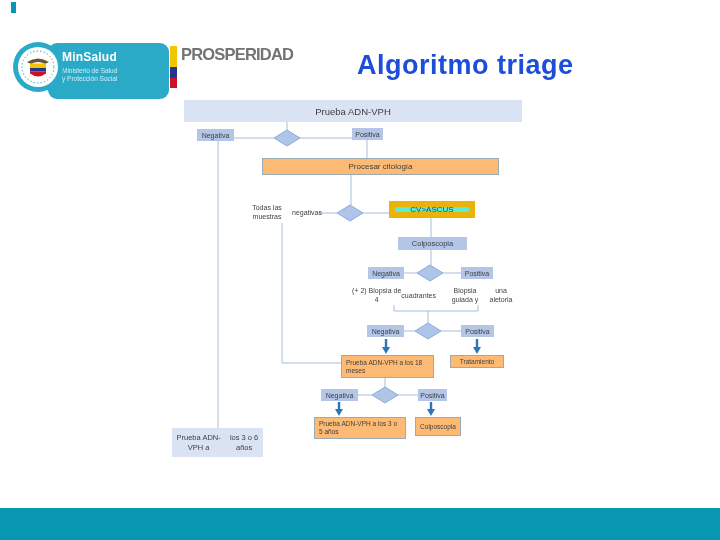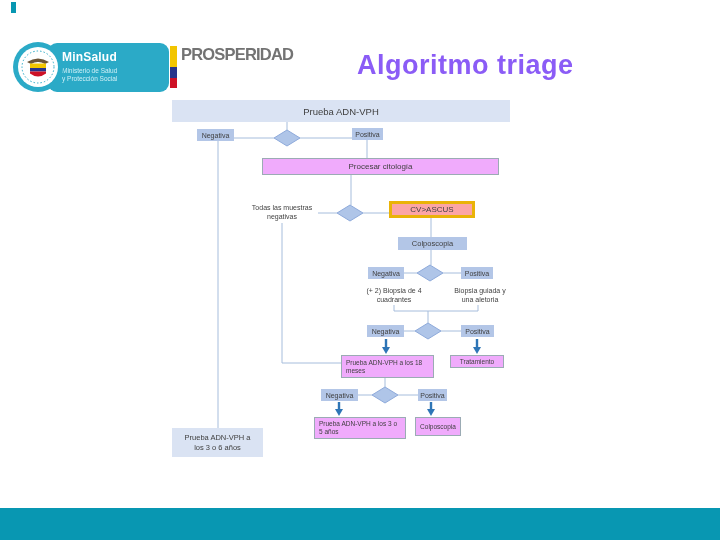--- a/index.html
+++ b/index.html
@@ -1,56 +1,56 @@
 <!DOCTYPE html>
 <html><head>
 <meta charset="utf-8">
 <style>
   html,body{margin:0;padding:0;}
   body{width:720px;height:540px;position:relative;background:#ffffff;
        font-family:"Liberation Sans",sans-serif;overflow:hidden;}
 
   
   .top-accent{position:absolute;left:11px;top:2px;width:5px;height:11px;background:#0897B2;}
-  .minsalud-rect{position:absolute;left:48px;top:43px;width:121px;height:49px;
+  .minsalud-rect{position:absolute;left:48px;top:43px;width:121px;height:56px;
       background:#2BAAC7;border-radius:9px;color:#ffffff;box-sizing:border-box;
       padding:7px 0 8px 14px;}
   .minsalud-rect .ms-name{font-size:12px;font-weight:bold;letter-spacing:.2px;}
   .minsalud-rect .ms-sub{font-size:6.5px;color:#CFEFF6;line-height:8px;margin-top:3px;}
   .logo-circle{position:absolute;left:13px;top:42px;width:50px;height:50px;border-radius:50%;
       background:#2BAAC7;display:flex;align-items:center;justify-content:center;}
   .logo-circle .inner-white{width:40px;height:40px;border-radius:50%;background:#ffffff;
       display:flex;align-items:center;justify-content:center;}
   .flagbar{position:absolute;left:170px;top:46px;width:7px;height:42px;}
   .flagbar .y{height:50%;background:#F2C500;}
   .flagbar .b{height:25%;background:#27348B;}
   .flagbar .r{height:25%;background:#CE1126;}
   .prosperidad{position:absolute;left:181px;top:45px;color:#737373;font-weight:bold;
       font-size:16.5px;line-height:19.5px;letter-spacing:-0.8px;white-space:nowrap;}
   .slide-title{position:absolute;left:357px;top:50px;font-size:27px;font-weight:bold;
-      color:#8b5cf6;letter-spacing:.5px;white-space:nowrap;}
+      color:#1d4ed8;letter-spacing:.5px;white-space:nowrap;}
 
   
   .bottom-bar{position:absolute;left:0;top:508px;width:720px;height:32px;background:#0897B2;}
 
   
   .node{position:absolute;box-sizing:border-box;display:flex;align-items:center;
         justify-content:center;color:#3F3F3F;text-align:center;}
   .fill-light{background:#DAE3F3;}
   .fill-mid{background:#B3C6E7;}
-  .boxed{background:#f0abfc;border:1px solid #9BABB4;}
-  .boxed-dark{background:#fca5a5;border:3px solid #eab308;}
+  .boxed{background:#fdba74;border:1px solid #9BABB4;}
+  .boxed-dark{background:#5eead4;border:6px solid #eab308;}
   .plain{background:transparent;}
   .lbl{font-size:7px;}
   .t95{font-size:9.5px;}
   .t8{font-size:8px;}
   .t75{font-size:7.5px;}
   .t65{font-size:6.5px;line-height:8px;}
   .left-text{justify-content:flex-start;text-align:left;padding:2px 4px;}
-  .two-line{flex-direction:column;line-height:9px;}
+  .two-line{flex-direction:row;line-height:9px;}
   svg#connectors{position:absolute;left:0;top:0;pointer-events:none;}
 </style>
 </head>
 <body>
 
 <div class="top-accent"></div>
 
 <div class="minsalud-rect">
   <div class="ms-name">MinSalud</div>
   <div class="ms-sub">
@@ -118,21 +118,21 @@
       <polygon points="382,347 390,347 386,354" stroke="none"></polygon>
     <line x1="477" y1="339" x2="477" y2="348"></line>
       <polygon points="473,347 481,347 477,354" stroke="none"></polygon>
     <line x1="339" y1="402" x2="339" y2="410"></line>
       <polygon points="335,409 343,409 339,416" stroke="none"></polygon>
     <line x1="431" y1="402" x2="431" y2="410"></line>
       <polygon points="427,409 435,409 431,416" stroke="none"></polygon>
   </g>
 </svg>
 
-<div class="node fill-light t95" style="left:172px;top:100px;width:338px;height:22px;">Prueba ADN-VPH</div>
+<div class="node fill-light t95" style="left:184px;top:100px;width:338px;height:22px;">Prueba ADN-VPH</div>
 
 <div class="node fill-mid lbl" style="left:197px;top:129px;width:37px;height:12px;">Negativa</div>
 <div class="node fill-mid lbl" style="left:352px;top:128px;width:31px;height:12px;">Positiva</div>
 
 <div class="node boxed t8" style="left:262px;top:158px;width:237px;height:17px;">Procesar citología</div>
 
 <div class="node plain lbl two-line" style="left:242px;top:202px;width:80px;height:20px;">
   <span>Todas las muestras</span>
   <span>negativas</span>
 </div>

